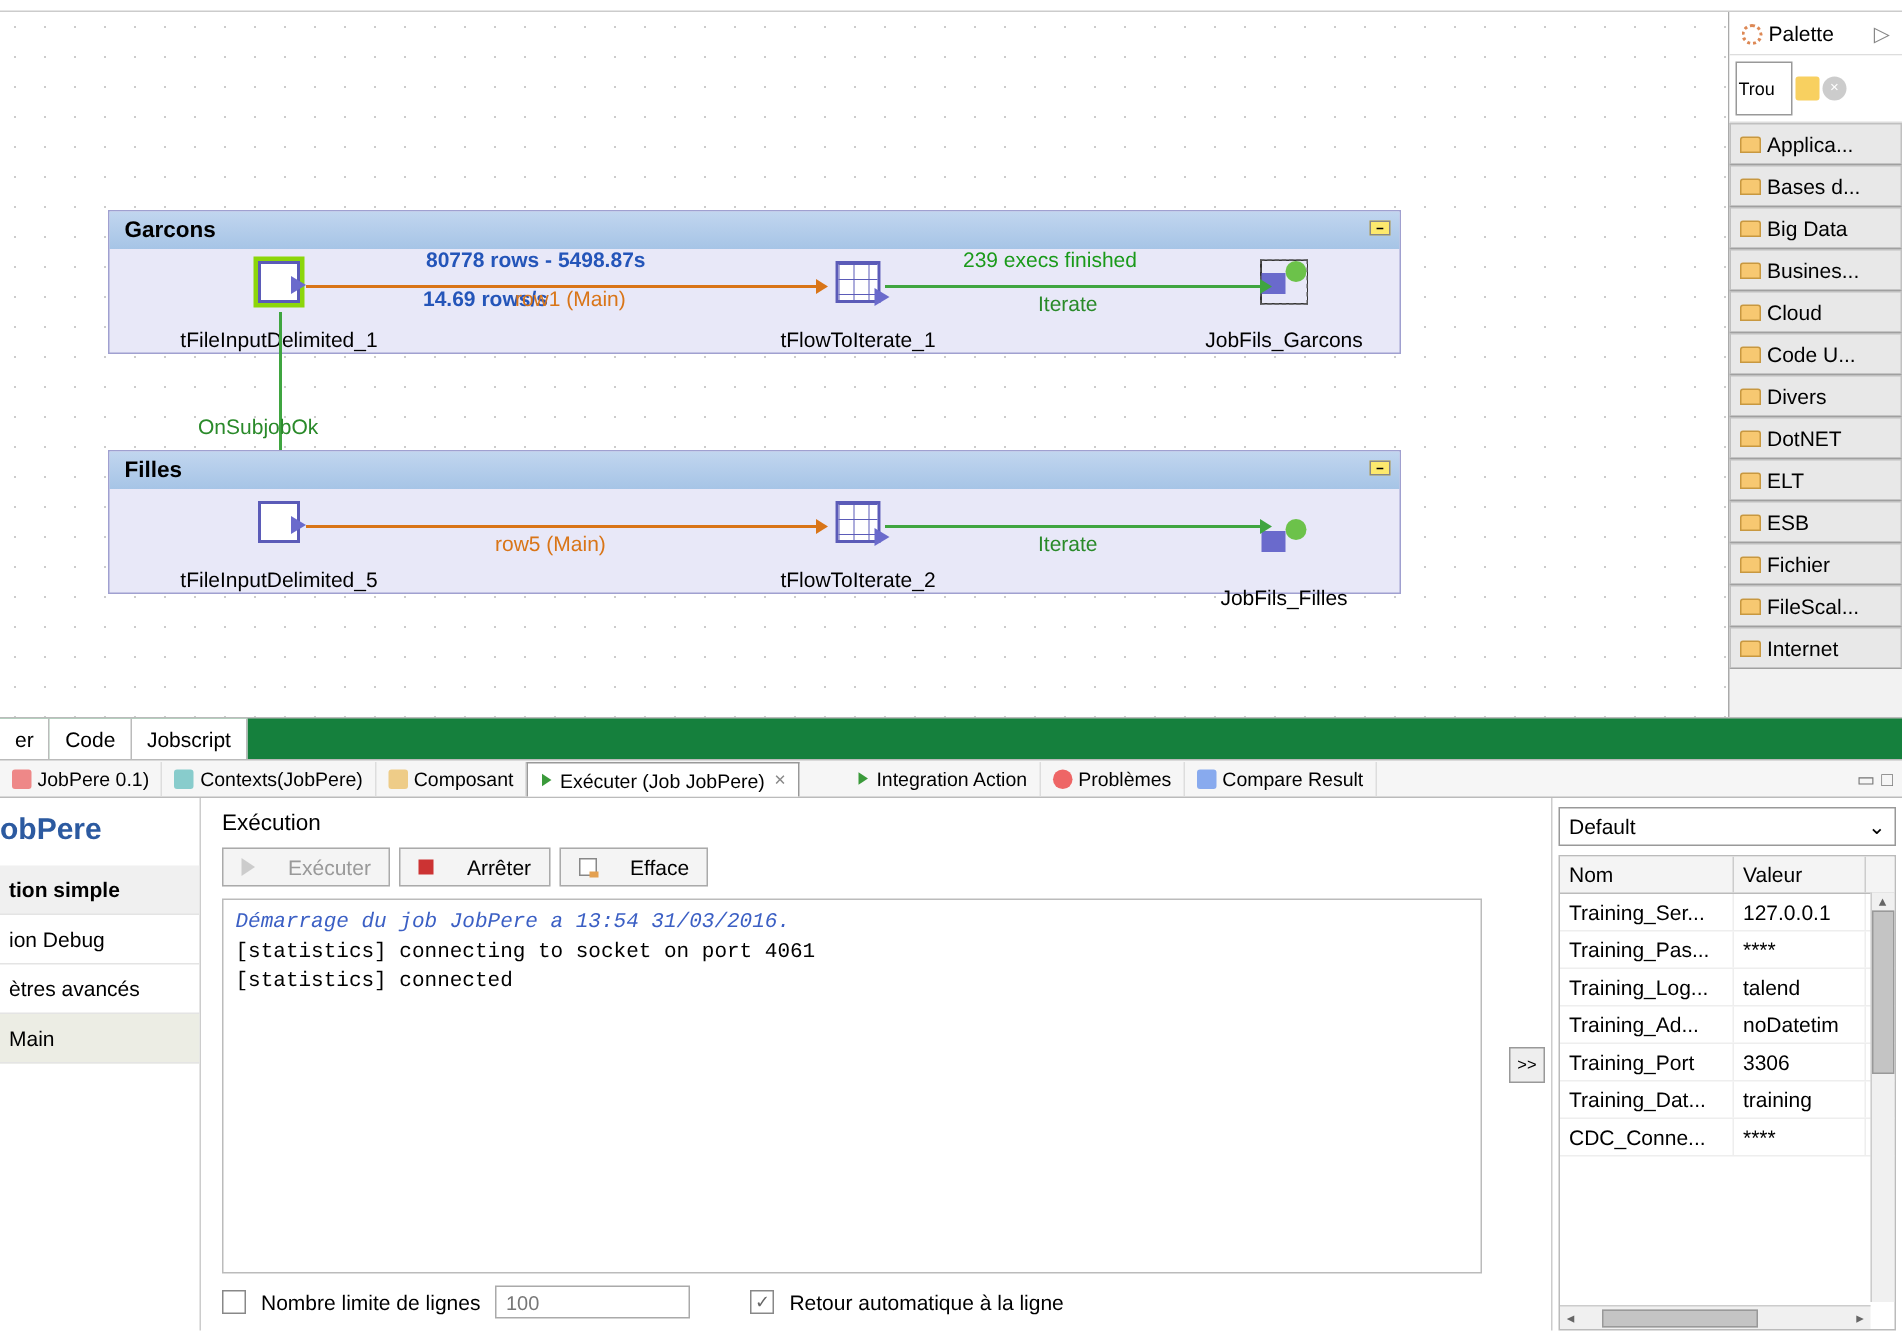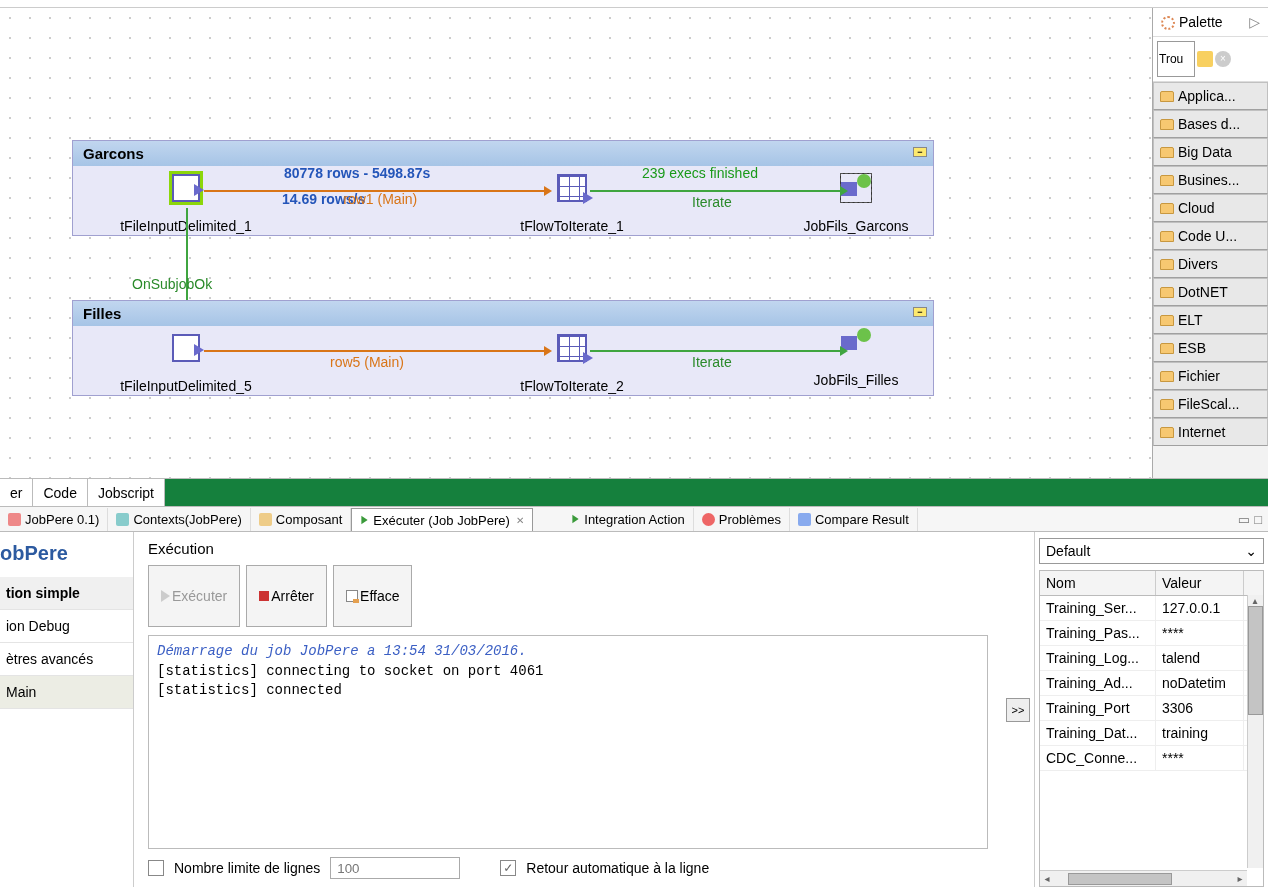--- a/index.html
+++ b/index.html
@@ -307,22 +307,22 @@
     .exec-title {
       font-size: 15px;
     }
     .exec-buttons {
       display: flex;
       gap: 6px;
     }
     .btn {
       display: inline-flex;
       align-items: center;
-      gap: 2px;
-      padding: 22px 12px;
+      gap: 22px;
+      padding: 4px 12px;
       background: #f4f4f4;
       border: 1px solid #aaa;
       font-size: 14px;
       cursor: pointer;
     }
     .btn.disabled { color: #999; }
     .play-icon {
       width: 0; height: 0;
       border-left: 9px solid #3a9a3a;
       border-top: 6px solid transparent;
@@ -554,21 +554,21 @@
     <div class="component" style="left:116px; top:326px; width:140px;">
       <div class="comp-icon comp-icon-file"></div>
       <div class="comp-label">tFileInputDelimited_5</div>
     </div>
 
     <div class="component" style="left:512px; top:326px; width:120px;">
       <div class="comp-icon comp-icon-flow"></div>
       <div class="comp-label">tFlowToIterate_2</div>
     </div>
 
-    <div class="component" style="left:806px; top:320px; width:100px;">
+    <div class="component" style="left:806px; top:338px; width:100px;">
       <div class="comp-icon comp-icon-job"></div>
       <div class="comp-label">JobFils_Filles</div>
     </div>
 
     <div class="link-line link-orange" style="left:204px; top:342px; width:340px;"></div>
     <div class="link-arrow" style="left:544px; top:338px; border-left:8px solid #d97518;"></div>
     <div class="link-label lbl-orange" style="left:330px; top:346px;">row5 (Main)</div>
 
     <div class="link-line link-green" style="left:590px; top:342px; width:250px;"></div>
     <div class="link-arrow" style="left:840px; top:338px; border-left:8px solid #3fa540;"></div>

